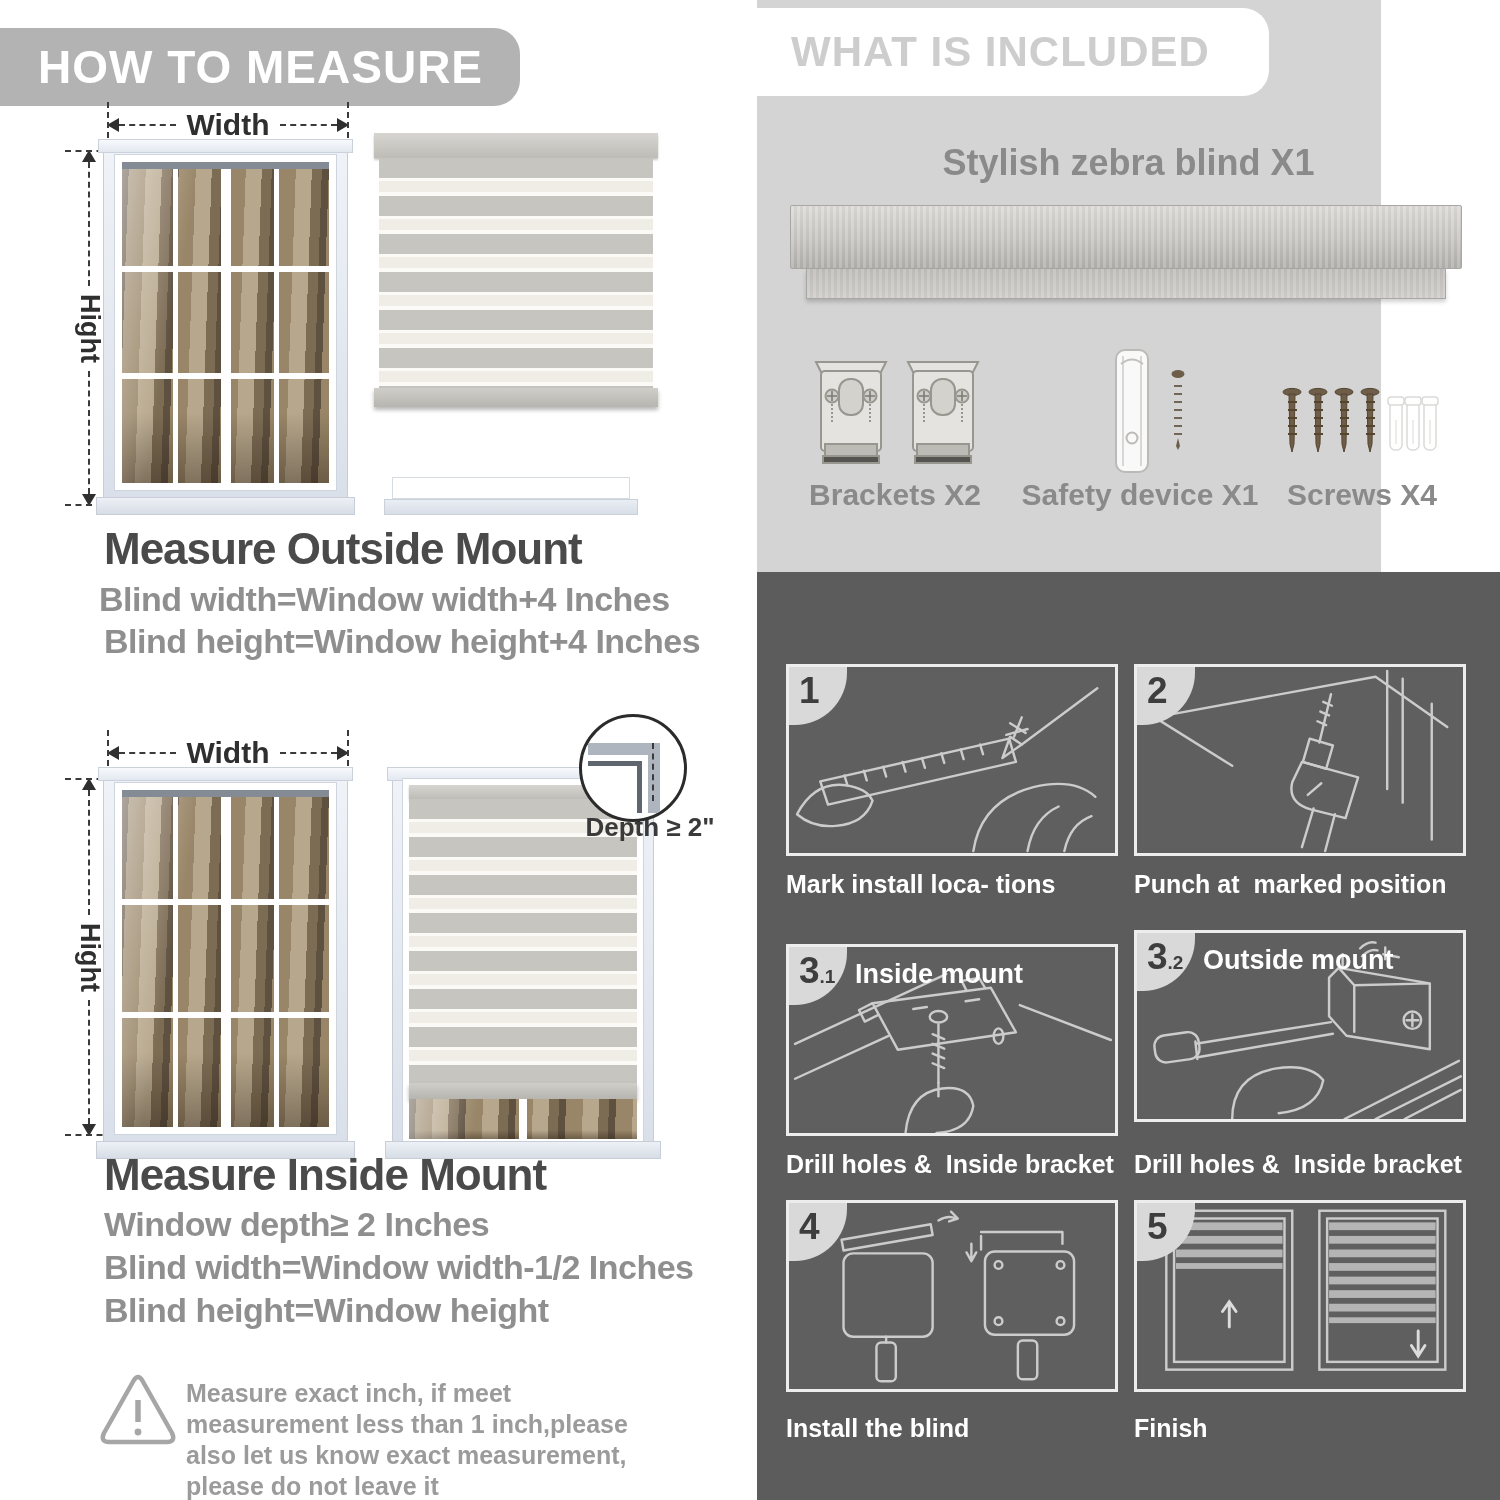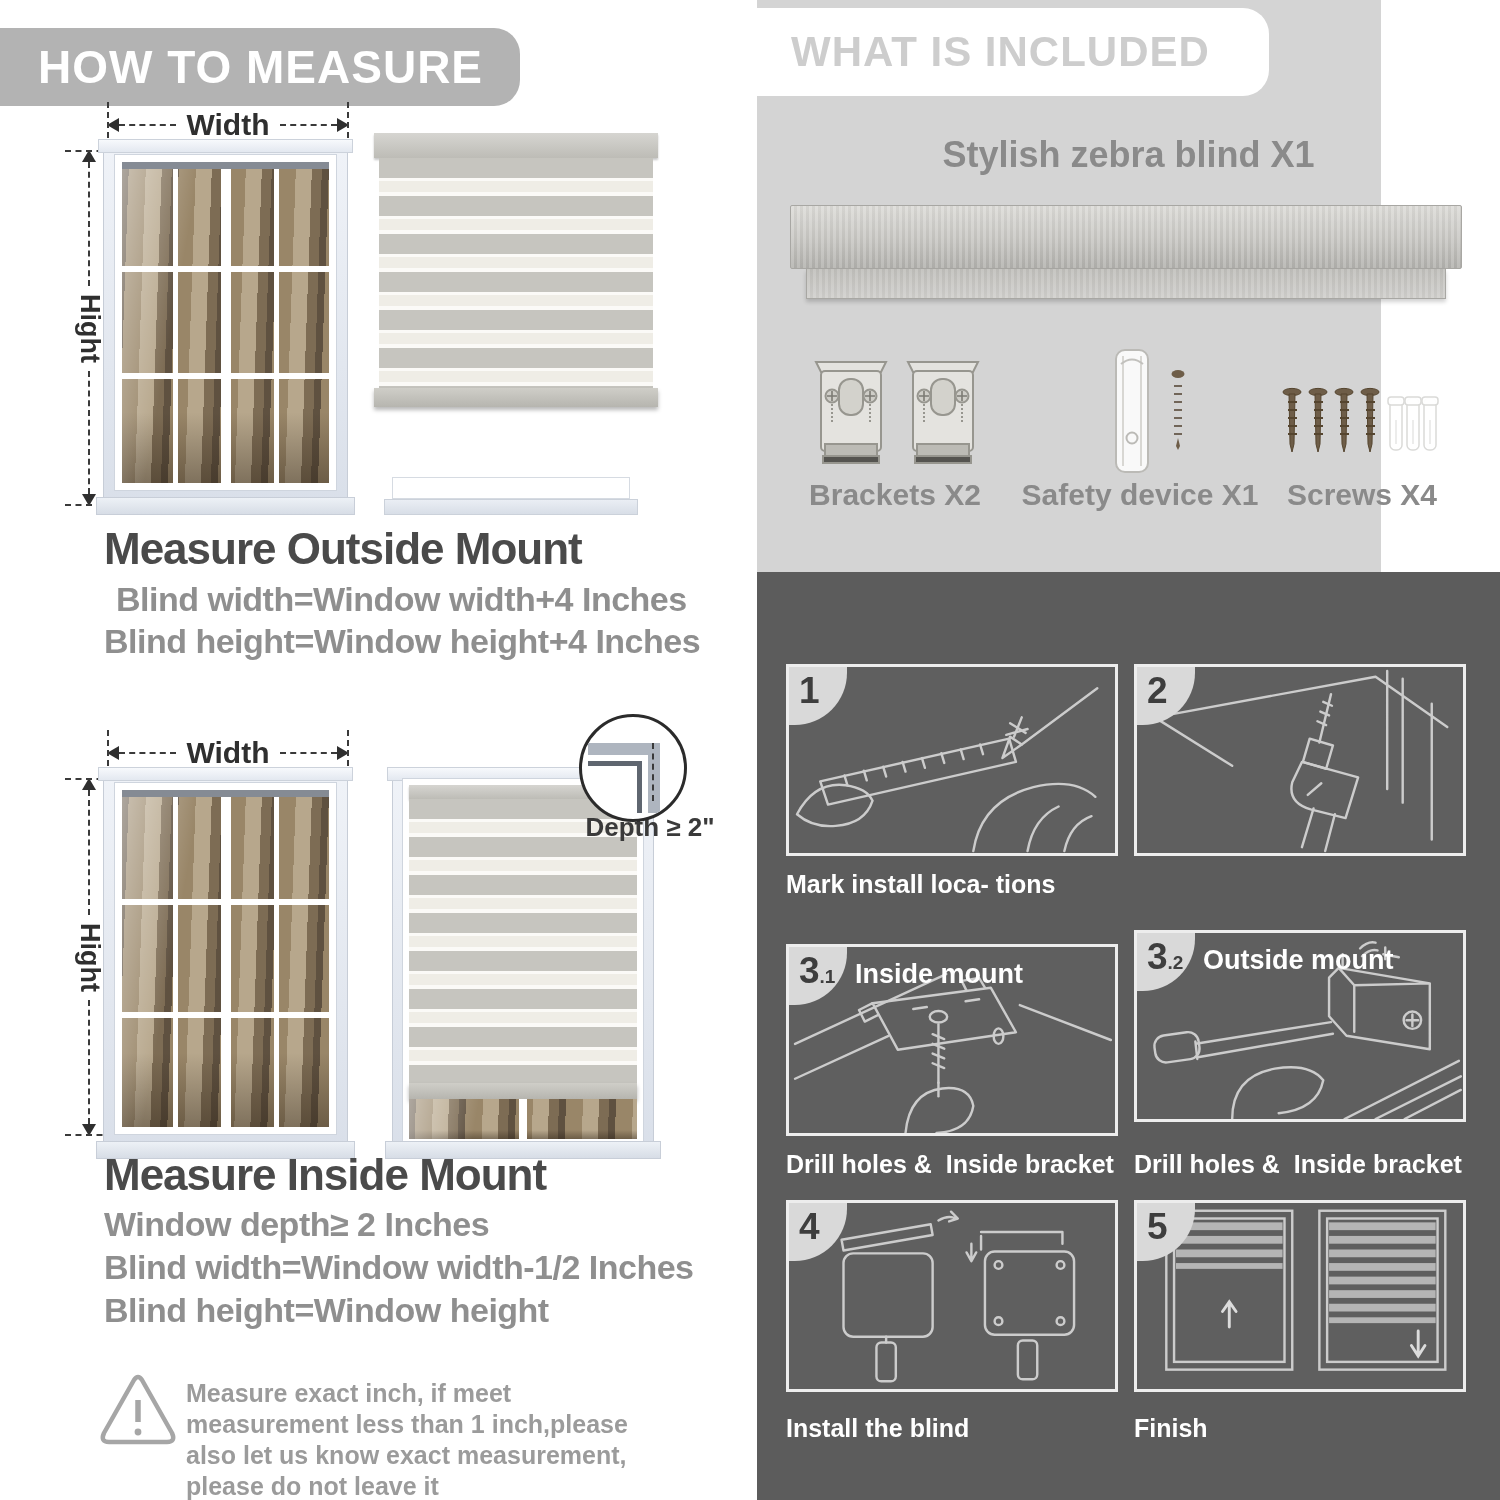--- a/index.html
+++ b/index.html
@@ -70,21 +70,21 @@
   .mag .dsh{position:absolute;right:30px;top:26px;height:58px;border-left:2px dashed #3a3a3a;}
   .depth{font-size:26px;font-weight:bold;color:#3a3a3a;white-space:nowrap;}
 
   .warn-text{font-size:25px;font-weight:bold;color:#9b9b9b;line-height:31px;}
 
   
   .rt{left:757px;top:0;width:624px;height:572px;background:#d4d4d4;}
   .rb{left:757px;top:572px;width:743px;height:928px;background:#5c5c5c;}
   .hdr-included{left:0;top:8px;width:512px;height:88px;background:#fff;border-radius:0 26px 26px 0;
                 color:#cdcdcd;font-size:42px;font-weight:bold;line-height:88px;padding-left:34px;letter-spacing:1px;}
-  .product{left:0;top:134px;width:743px;text-align:center;font-size:36px;font-weight:bold;color:#8a8a8a;}
+  .product{left:0;top:142px;width:743px;text-align:center;font-size:36px;font-weight:bold;color:#8a8a8a;}
   .rail-main{left:33px;top:205px;width:672px;height:64px;border:1px solid #a8a7a3;border-radius:2px;
      background:repeating-linear-gradient(90deg,rgba(255,255,255,.14) 0 3px,rgba(0,0,0,.03) 3px 6px),
                 linear-gradient(180deg,#dcdbd7,#c7c6c2 55%,#b2b1ad);}
   .rail-sub{left:49px;top:269px;width:640px;height:30px;border:1px solid #a8a7a3;border-top:none;
      background:repeating-linear-gradient(90deg,rgba(255,255,255,.12) 0 3px,rgba(0,0,0,.02) 3px 6px),
                 linear-gradient(180deg,#bfbeba,#cfcecb);box-shadow:0 3px 4px rgba(0,0,0,.18);}
   .item-label{top:478px;text-align:center;font-size:30px;font-weight:bold;color:#8a8a8a;white-space:nowrap;}
 
   .hdr-mount{left:0;top:6px;width:608px;height:80px;background:#fff;border-radius:0 24px 24px 0;
              color:#474747;font-size:40px;font-weight:bold;line-height:80px;padding-left:32px;}
@@ -139,21 +139,21 @@
     <div class="abs rail" style="left:374px;top:388px;width:284px;height:19px;"></div>
     <div class="abs mini" style="left:392px;top:407px;width:238px;height:108px;">
       <div class="ph photo" style="inset:auto;">
           <div class="cdiv"></div>
         </div>
       <div class="sill"></div>
       <div class="base"></div>
     </div>
 
     <div class="abs heading" style="left:104px;top:524px;">Measure Outside Mount</div>
-    <div class="abs formula" style="left:116px;top:580px;">Blind width=Window width+4 Inches</div>
+    <div class="abs formula" style="left:99px;top:580px;">Blind width=Window width+4 Inches</div>
     <div class="abs formula" style="left:104px;top:622px;">Blind height=Window height+4 Inches</div>
 
     <div class="abs hmeasure" style="left:107px;top:740px;width:242px;">
       <i class="htick tl"></i>
       <i class="htick tr"></i>
       <i class="arr l"></i>
         <span class="seg"></span>
       <span class="mlbl">Width</span>
       <span class="seg"></span>
         <i class="arr r"></i>
@@ -327,20 +327,21 @@
           <path d="M16,52 L244,10 M244,10 L318,62 M256,4 L256,126 M272,12 L272,140 M302,38 L302,178 M16,52 L96,102"></path>
           <path d="M198,28 L186,78"></path>
             <path d="M190,36 l9,4 M187,46 l9,4 M184,56 l9,4"></path>
           <path d="M176,74 l24,7 -7,24 -24,-7 z"></path>
           <path d="M168,98 l58,16 -13,42 -36,-9 q-24,-7 -19,-28 z"></path>
           <path d="M180,146 l-12,40 M202,152 l-10,38"></path>
           <path d="M188,120 l-14,12"></path>
         </g>
       </svg>
     </div>
+    <div class="abs caption" style="left:377px;top:298px;">Punch at  marked position</div>
 
     <div class="abs step-img" style="left:29px;top:372px;padding-left:24px;">
       <div class="badge"><span>3</span><span class="sub">.1</span></div>
       <div class="tag">Inside mount</div>
       <svg class="art" viewBox="0 0 332 192">
         <g stroke="#cccccc" stroke-width="2.5" fill="none" stroke-linecap="round" stroke-linejoin="round">
           <path d="M4,100 L160,28 M4,136 L100,92 M236,60 L330,96"></path>
           <path d="M84,58 L206,42 L232,88 L110,106 Z"></path>
           <path d="M84,58 l-14,7 6,12 14,-7 M200,42 l-6,-10 -18,3 5,10"></path>
           <ellipse cx="152" cy="72" rx="9" ry="6"></ellipse>

